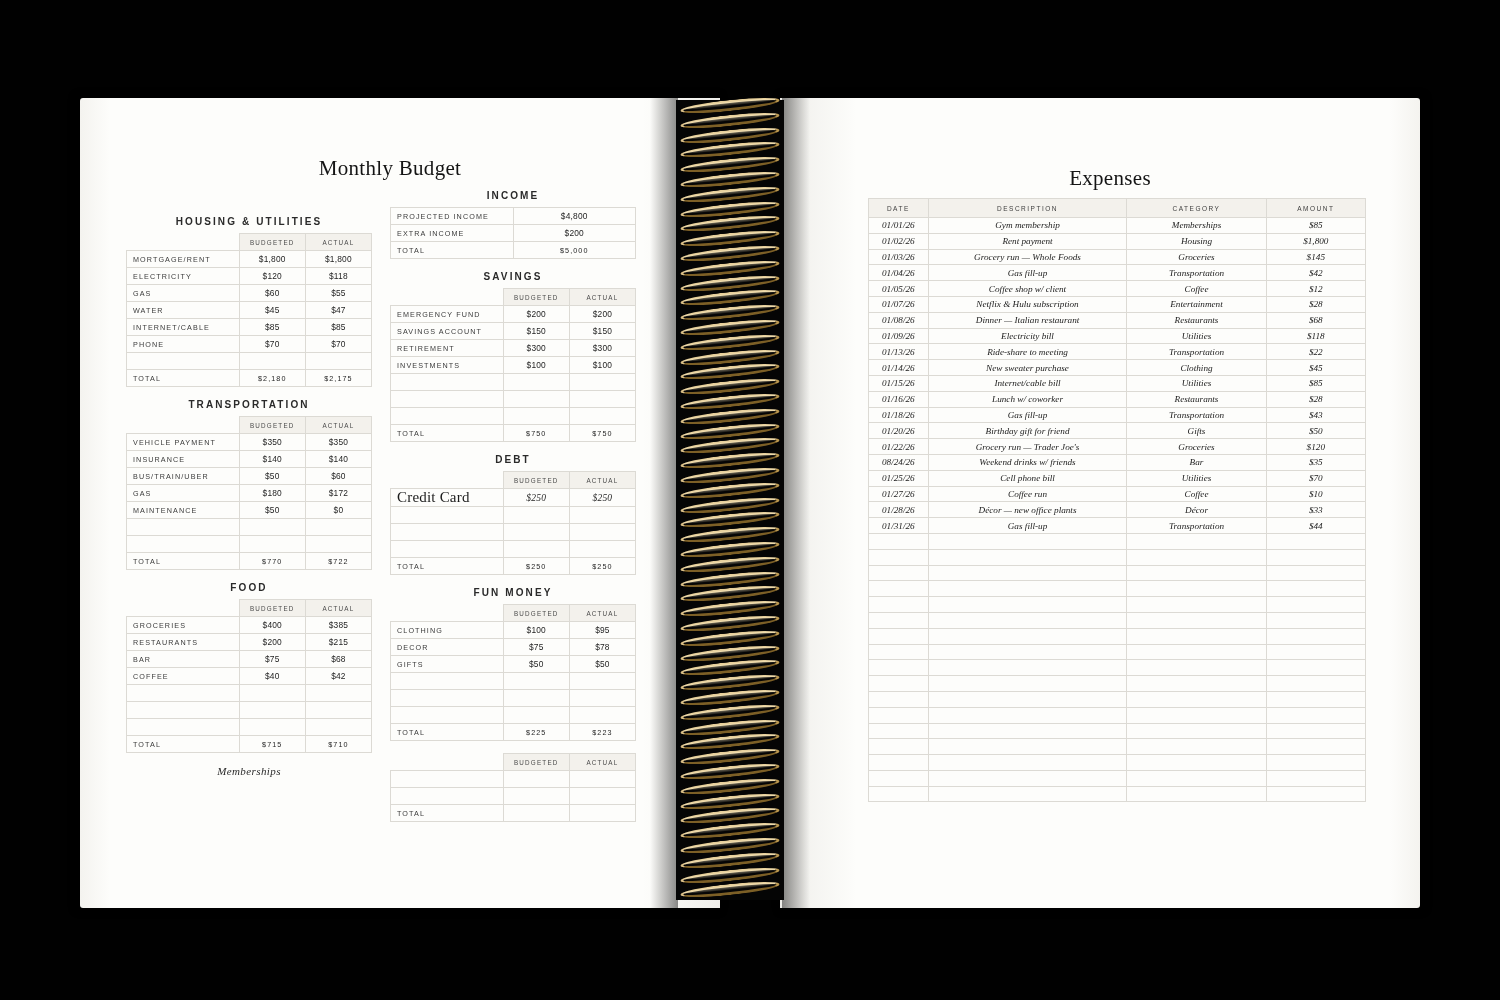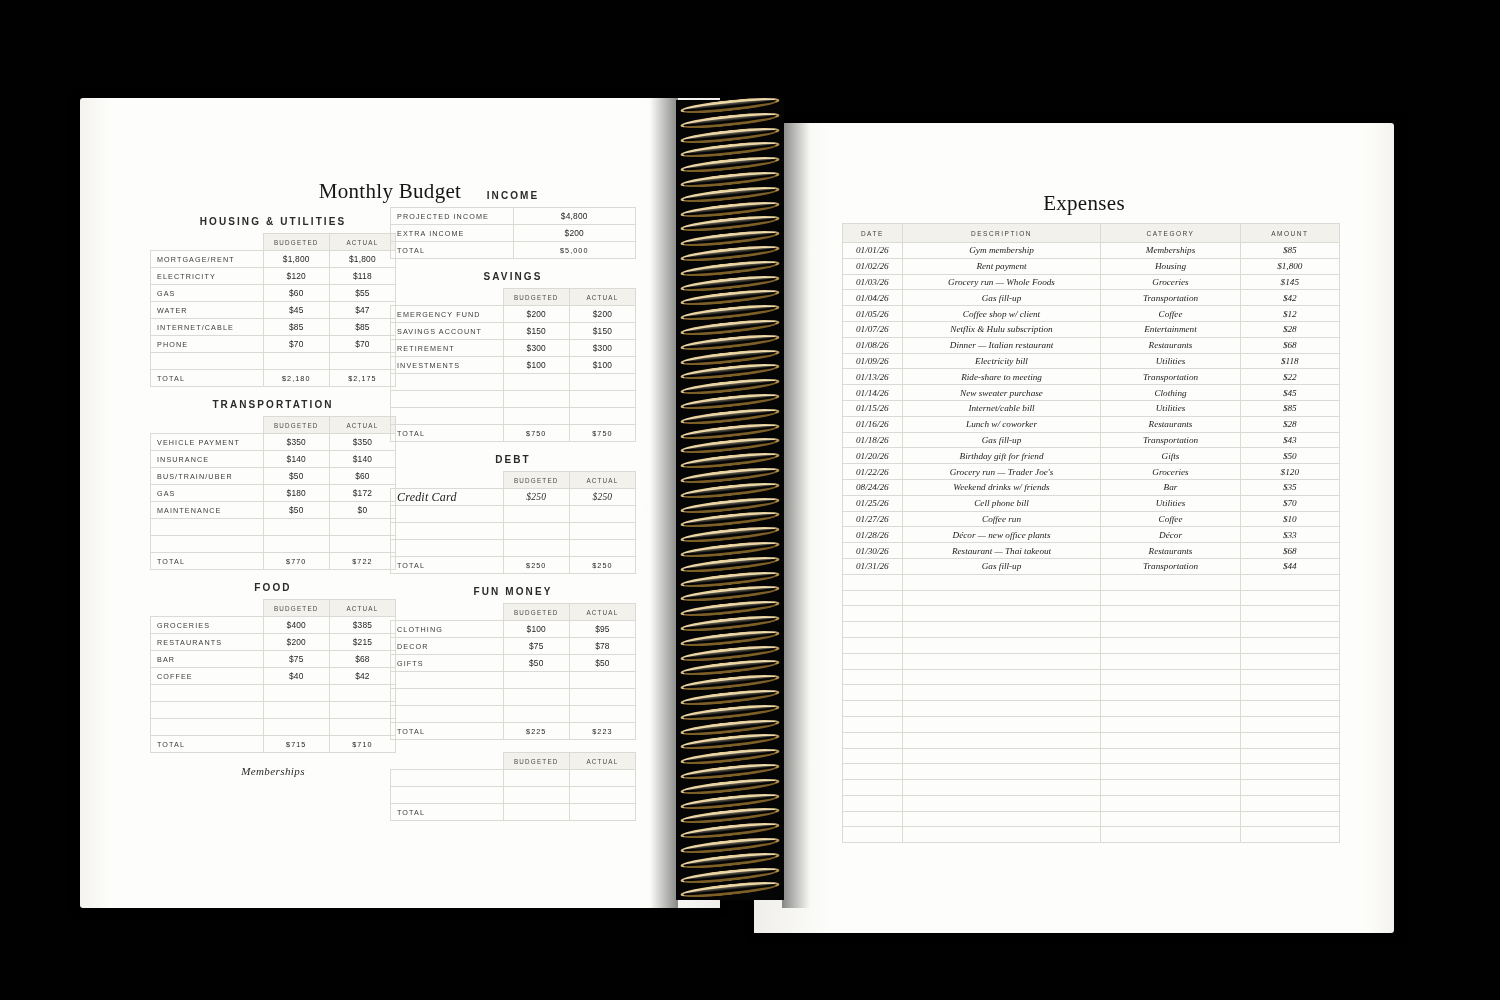--- a/index.html
+++ b/index.html
@@ -23,25 +23,24 @@
     top: 98px;
     height: 810px;
   }
   .page.left {
     left: 80px; width: 640px;
     border-radius: 3px 0 0 3px;
     box-shadow: -2px 0 10px rgba(0,0,0,0.55);
     background: linear-gradient(to right, #f4f3ef 0px, #fdfdfb 30px, #fdfdfb 88%, #efeeea 100%);
   }
   .page.right {
-    left: 754px; width: 640px;
+    left: 780px; width: 640px;
     border-radius: 0 3px 3px 0;
     box-shadow: 2px 0 10px rgba(0,0,0,0.55);
     background: linear-gradient(to left, #f4f3ef 0px, #fdfdfb 30px, #fdfdfb 88%, #efeeea 100%);
-    margin-top: 25px;
   }
 
   
   .spiral {
     position: absolute;
     left: 676px; top: 100px;
     width: 108px; height: 800px;
     background: #050505;
   }
   .coil {
@@ -79,21 +78,21 @@
   }
 
   
   .page-title {
     font-family: "Liberation Serif", serif;
     font-size: 21px;
     letter-spacing: 0.3px;
     color: #141414;
     text-align: center;
   }
-  .left .page-title { margin-top: 81px; margin-left: -20px; }
+  .left .page-title { margin-top: 58px; margin-left: -20px; }
   .right .page-title { margin-top: 68px; margin-left: 20px; }
 
   .sec-title {
     font-size: 10px;
     letter-spacing: 2.1px;
     color: #2a2a2a;
     text-align: center;
     margin-bottom: 6px;
     font-weight: 600;
   }
@@ -131,22 +130,21 @@
     text-align: center;
   }
   table.bt td.num {
     text-align: center;
     font-size: 8.4px;
     letter-spacing: 0.2px;
     color: #1e1e1e;
   }
   table.bt td.label-hand {
     font-family: "Liberation Serif", serif;
-    font-style: italic;
-    font-size: 12px;
+    font-size: 15px;
     letter-spacing: 0.2px;
     color: #1b1b1b;
     text-transform: none;
   }
   table.bt td.num.hand {
     font-family: "Liberation Serif", serif;
     font-style: italic;
     font-size: 9.5px;
   }
   table.bt tr.total td {
@@ -192,21 +190,21 @@
   }
 </style>
 </head>
 <body>
 
 <div id="root">
 
   <div class="page left">
     <div class="page-title">Monthly Budget</div>
     <div class="left-inner">
-      <div class="col-a" id="col-a" style="top:118px;margin-left:24px;">
+      <div class="col-a" id="col-a" style="top:118px;">
           <div class="blk">
             <div class="sec-title">HOUSING &amp; UTILITIES</div>
             <table class="bt">
               <thead>
                 <tr>
                   <th class="colhdr-blank" style="width: 46%;"></th>
                   <th>BUDGETED</th>
                   <th>ACTUAL</th>
                 </tr>
               </thead>
@@ -683,26 +681,20 @@
               <td>Coffee</td>
               <td>$10</td>
             </tr>
             <tr>
               <td>01/28/26</td>
               <td>Décor — new office plants</td>
               <td>Décor</td>
               <td>$33</td>
             </tr>
             <tr>
-              <td>01/30/26</td>
-              <td>Restaurant — Thai takeout</td>
-              <td>Restaurants</td>
-              <td>$68</td>
-            </tr>
-            <tr>
               <td>01/31/26</td>
               <td>Gas fill-up</td>
               <td>Transportation</td>
               <td>$44</td>
             </tr>
             <tr>
               <td>&nbsp;</td>
               <td>&nbsp;</td>
               <td>&nbsp;</td>
               <td>&nbsp;</td>

